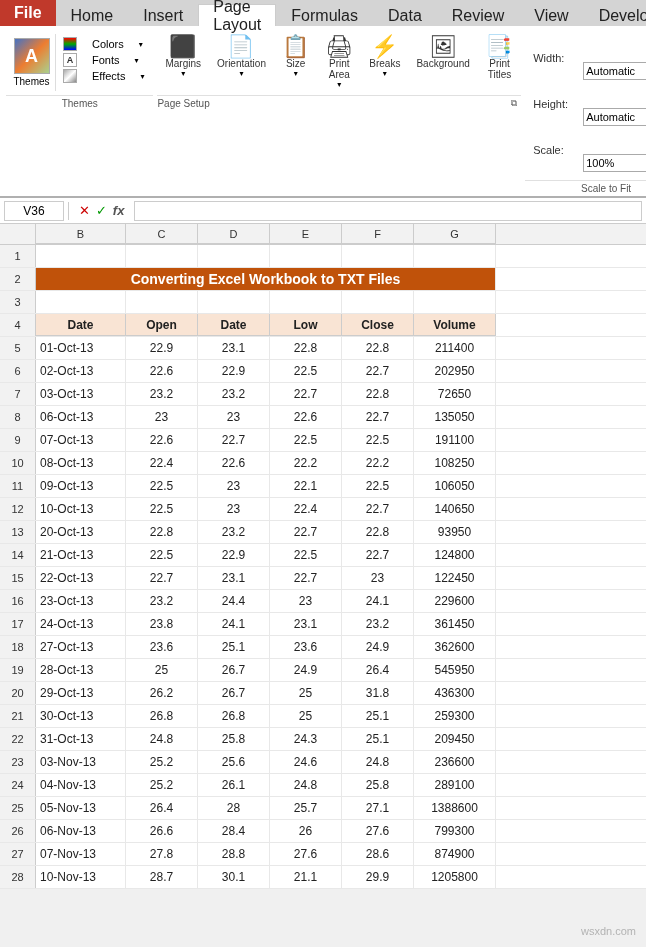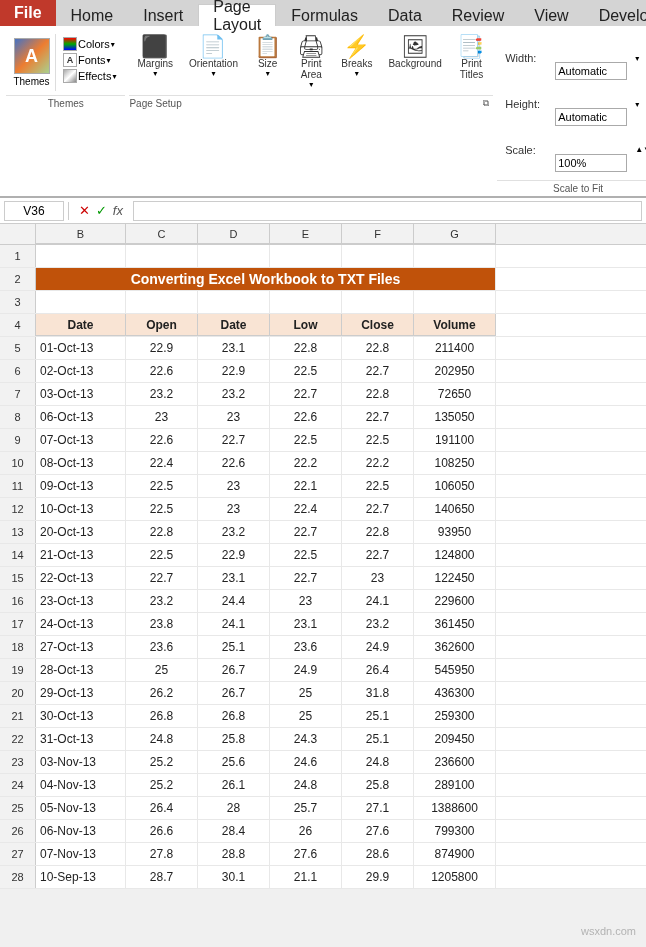--- a/index.html
+++ b/index.html
@@ -11,21 +11,21 @@
     .tab-item.active { background: #fff; border: 1px solid #ccc; border-bottom: none; color: #222; }
     .tab-item.file { background: #c0392b; color: #fff; height: 26px; border: none; font-weight: 600; }
     .tab-item.page-layout { background: #fff; border: 1px solid #ccc; border-bottom: none; color: #222; }
 
     
     .ribbon-content { background: #fff; border-bottom: 2px solid #b0b0b0; padding: 4px 6px 0 6px; display: flex; align-items: flex-start; min-height: 90px; }
     .ribbon-group-label { font-size: 10px; color: #555; margin-top: auto; padding-bottom: 2px; text-align: center; width: 100%; border-top: 1px solid #e0e0e0; padding-top: 2px; }
     .themes-big-btn { display: flex; flex-direction: column; align-items: center; justify-content: center; width: 48px; padding: 4px 2px; cursor: pointer; font-size: 10px; border-right: 1px solid #ddd; }
     .themes-big-btn .icon-box { width: 36px; height: 36px; background: linear-gradient(135deg, #4472c4 0%, #ed7d31 50%, #a9d18e 100%); border: 1px solid #aaa; display: flex; align-items: center; justify-content: center; font-size: 18px; font-weight: bold; color: #fff; margin-bottom: 2px; }
     .themes-small-btns { display: flex; flex-direction: column; justify-content: space-around; padding: 2px 4px; }
-    .themes-small-btn { display: flex; align-items: center; gap: 1px; cursor: pointer; padding: 1px 3px; font-size: 11px; }
+    .themes-small-btn { display: flex; align-items: center; gap: 15px; cursor: pointer; padding: 1px 3px; font-size: 11px; }
     .color-swatch { width: 14px; height: 14px; border: 1px solid #aaa; }
     .colors-swatch { background: linear-gradient(to bottom, #ff0000, #00aa00, #0000ff); }
     .fonts-swatch { background: #fff; border: 1px solid #aaa; font-size: 9px; display: flex; align-items: center; justify-content: center; font-weight: bold; color: #333; }
     .effects-swatch { background: linear-gradient(135deg, #aaa, #fff, #888); }
     .ribbon-btn { display: flex; flex-direction: column; align-items: center; cursor: pointer; padding: 2px 6px; font-size: 10px; min-width: 36px; }
     .ribbon-btn .btn-icon { font-size: 22px; line-height: 1; color: #333; }
     .ribbon-btn .btn-label { font-size: 10px; color: #333; text-align: center; }
 
     
     .scale-group { display: flex; flex-direction: column; padding: 2px 6px; }
@@ -183,21 +183,21 @@
   </div>
 
 </div>
 
 <div class="formula-bar">
   <input class="cell-ref-box" type="text" value="V36" style="">
   <div class="formula-divider"></div>
   <div class="formula-icons">
     <span style="cursor:pointer; color:#c00;">✕</span>
     <span style="cursor:pointer; color:#090;">✓</span>
-    <span style="cursor:pointer; font-style:italic;">fx</span>
+    <span style="cursor:pointer; font-style:italic;font-weight:bold;">fx</span>
   </div>
   <input class="formula-input" type="text" value="" style="">
 </div>
 
 <div class="spreadsheet-container">
 
   <div class="col-header-row">
     <div class="corner-cell col-a"></div>
     <div class="col-header col-b">B</div>
     <div class="col-header col-c">C</div>
@@ -445,21 +445,21 @@
         <div class="row-header">27</div>
         <div class="cell col-b">07-Nov-13</div>
         <div class="cell col-c center">27.8</div>
         <div class="cell col-d center">28.8</div>
         <div class="cell col-e center">27.6</div>
         <div class="cell col-f center">28.6</div>
         <div class="cell col-g center">874900</div>
       </div>
       <div class="spreadsheet-row">
         <div class="row-header">28</div>
-        <div class="cell col-b">10-Sep-13</div>
+        <div class="cell col-b">10-Nov-13</div>
         <div class="cell col-c center">28.7</div>
         <div class="cell col-d center">30.1</div>
         <div class="cell col-e center">21.1</div>
         <div class="cell col-f center">29.9</div>
         <div class="cell col-g center">1205800</div>
       </div>
     </div>
 
 </div>
 

